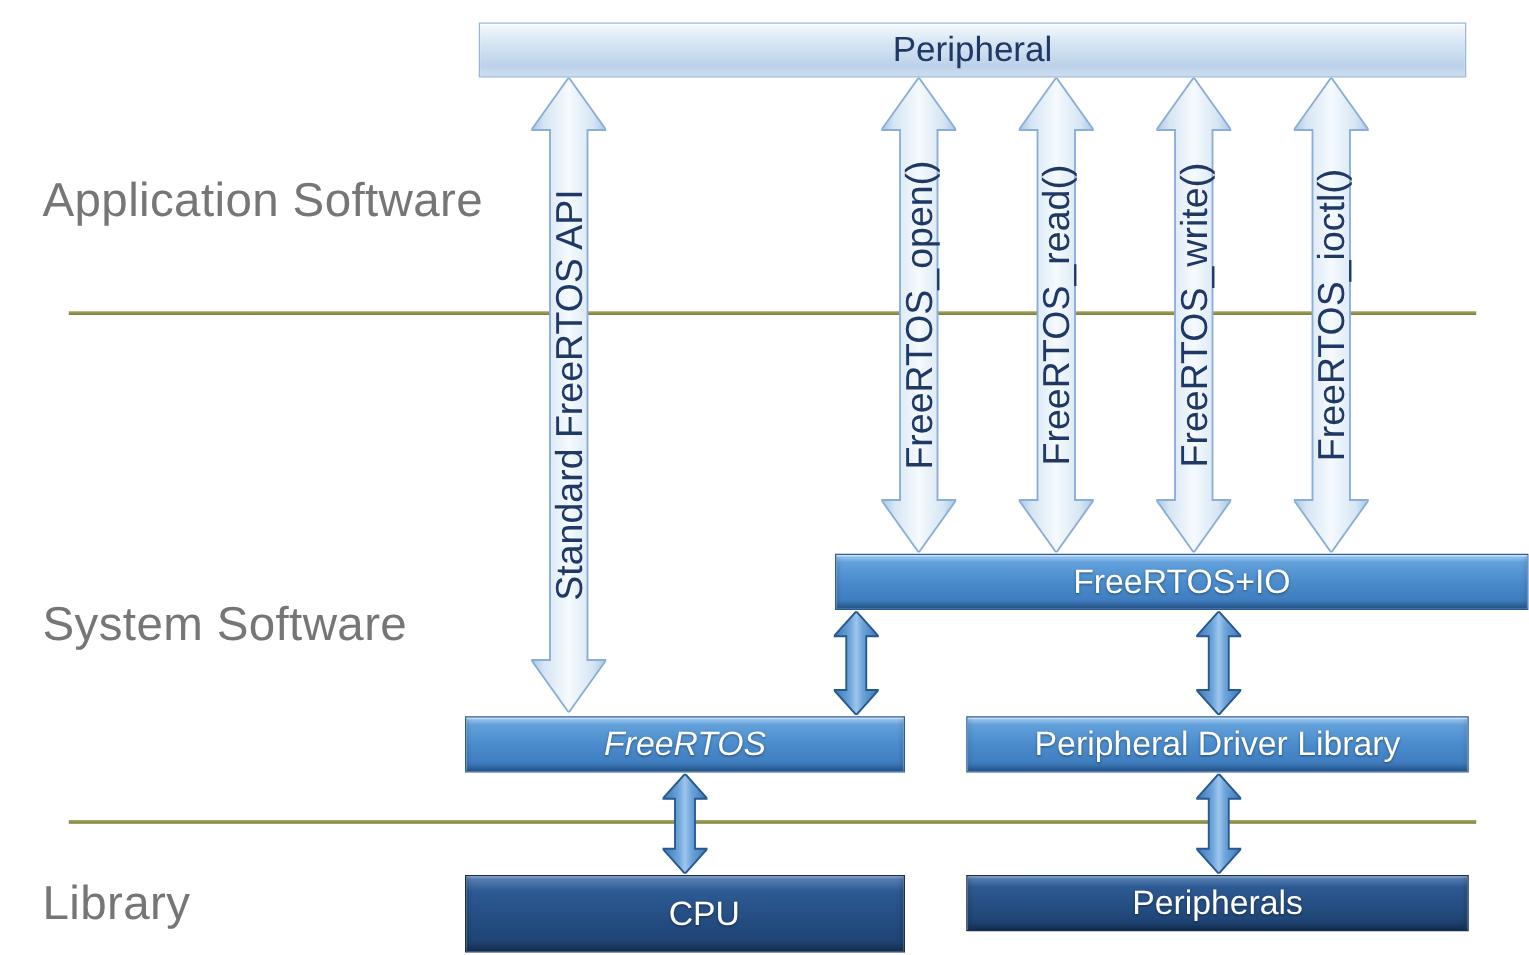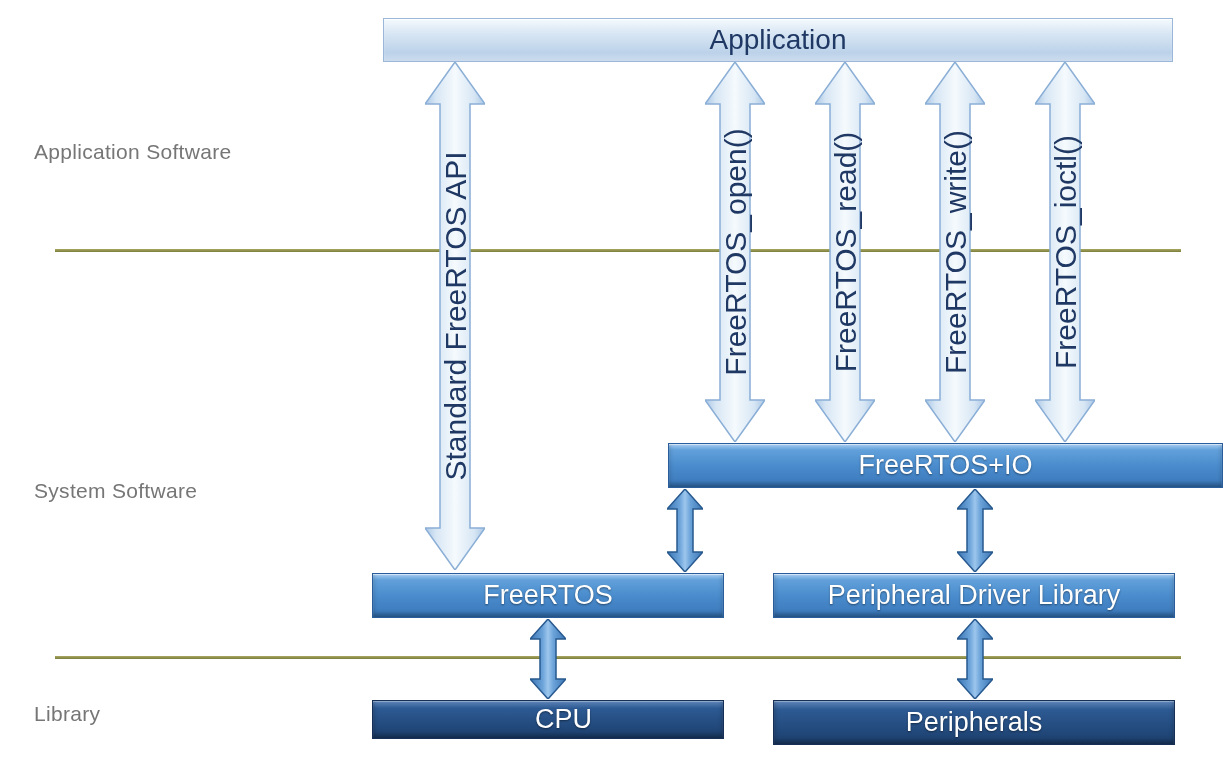--- a/index.html
+++ b/index.html
@@ -9,21 +9,21 @@
 
   .canvas {
     position:relative;
     width:1223px; height:764px;
     background:#ffffff;
     overflow:hidden;
   }
 
   .layer-label {
     position:absolute;
-    font-size:21px;
+    font-size:38px;
     color:#767676;
     letter-spacing:0.3px;
     z-index:1;
     white-space:nowrap;
   }
 
   .divider {
     position:absolute;
     height:3px;
     background:linear-gradient(180deg,#a8a862 0%,#7d7d3c 100%);
@@ -137,25 +137,25 @@
   </svg>
 
   <svg class="varrow" style="left:530px; top:619px;" width="36" height="80" viewBox="0 0 36 80">
     <polygon points="18,0 36,20 26,20 26,60 36,60 18,80 0,60 10,60 10,20 0,20" fill="url(#smallArrowGrad)" stroke="#27598f" stroke-width="1.5"></polygon>
   </svg>
 
   <svg class="varrow" style="left:957px; top:619px;" width="36" height="80" viewBox="0 0 36 80">
     <polygon points="18,0 36,20 26,20 26,60 36,60 18,80 0,60 10,60 10,20 0,20" fill="url(#smallArrowGrad)" stroke="#27598f" stroke-width="1.5"></polygon>
   </svg>
 
-  <div class="box light" style="left:383px; top:18px; width:790px; height:44px;">Application</div>
+  <div class="box light" style="left:383px; top:18px; width:790px; height:44px;">Peripheral</div>
 
   <div class="box mid glow" style="left:620px; top:443px; width:555px; height:45px;margin-left:48px;">FreeRTOS+IO</div>
 
-  <div class="box mid" style="left:372px; top:573px; width:352px; height:45px;">FreeRTOS</div>
+  <div class="box mid" style="left:372px; top:573px; width:352px; height:45px;font-style:italic;">FreeRTOS</div>
 
   <div class="box mid" style="left:773px; top:573px; width:402px; height:45px;">Peripheral Driver Library</div>
 
-  <div class="box dark" style="left:372px; top:700px; width:352px; height:39px;padding-left:31px;">CPU</div>
+  <div class="box dark" style="left:372px; top:700px; width:352px; height:62px;padding-left:31px;">CPU</div>
 
   <div class="box dark" style="left:773px; top:700px; width:402px; height:45px;">Peripherals</div>
 
 </div>
 
 </body></html>

